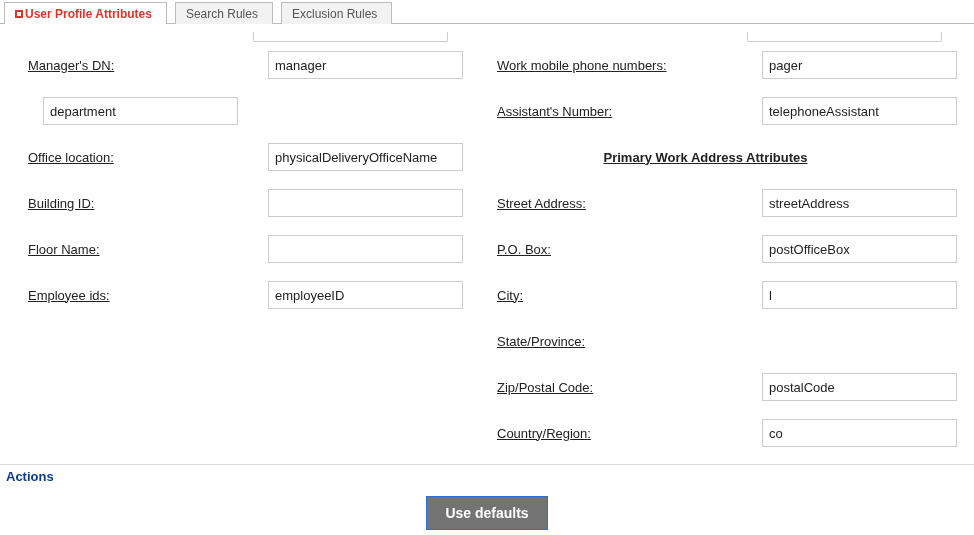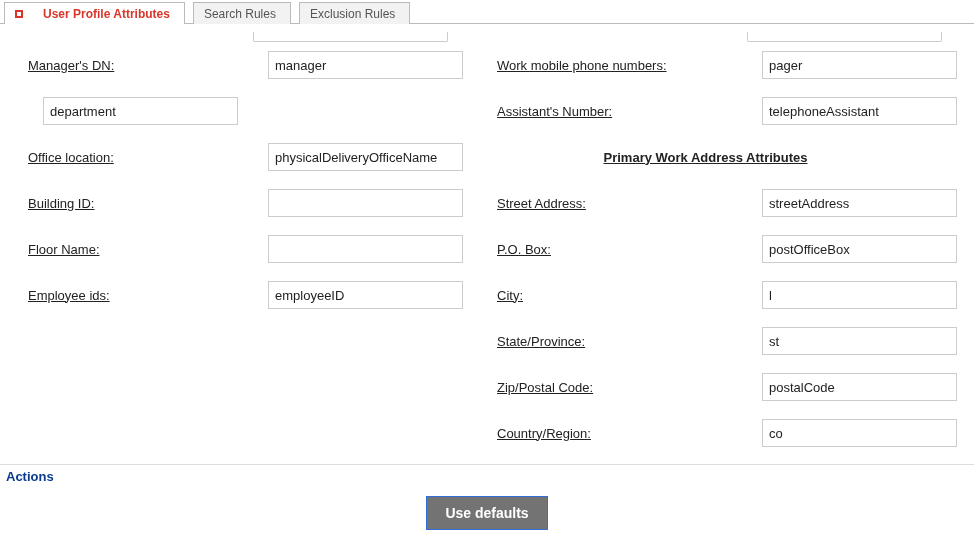--- a/index.html
+++ b/index.html
@@ -27,21 +27,21 @@
     background: #f2f2f2;
     border: 1px solid #bbb;
     border-bottom: none;
     margin-right: 8px;
     cursor: pointer;
     user-select: none;
     line-height: 16px;
     height: 22px;
     display: flex;
     align-items: center;
-    gap: 20px;
+    gap: 2px;
   }
   .tab.active {
     color: #d9362b;
     background: #fff;
     font-weight: 600;
     z-index: 2;
   }
   .tab .sqmark {
     width: 8px;
     height: 8px;
@@ -236,21 +236,20 @@
         <div class="fld"><input type="text" value="postOfficeBox" style=""></div>
       </div>
 
       <div class="row">
         <div class="lbl">City:</div>
         <div class="fld"><input type="text" value="l" style=""></div>
       </div>
 
       <div class="row">
         <div class="lbl">State/Province:</div>
-        <div class="fld"><input type="text" value="st" style=""></div>
       </div>
 
       <div class="row">
         <div class="lbl">Zip/Postal Code:</div>
         <div class="fld"><input type="text" value="postalCode" style=""></div>
       </div>
 
       <div class="row">
         <div class="lbl">Country/Region:</div>
         <div class="fld"><input type="text" value="co" style=""></div>

